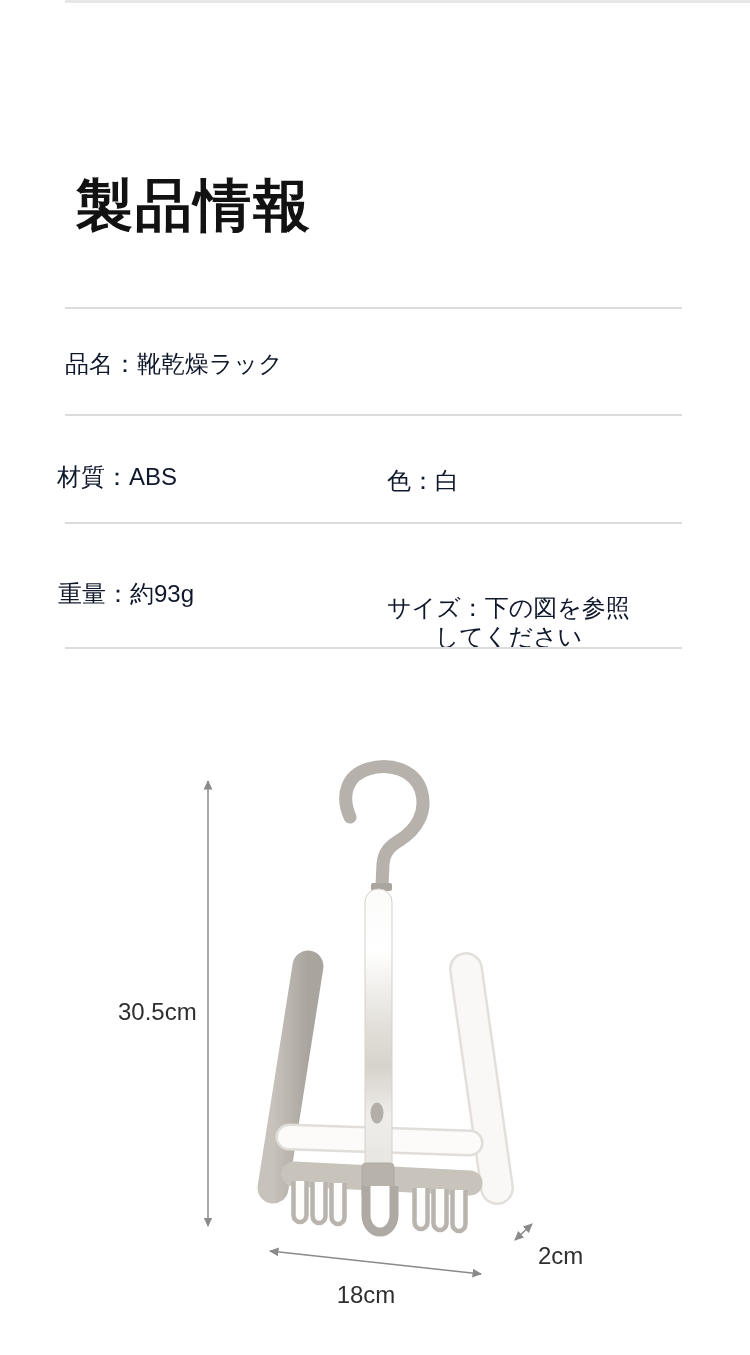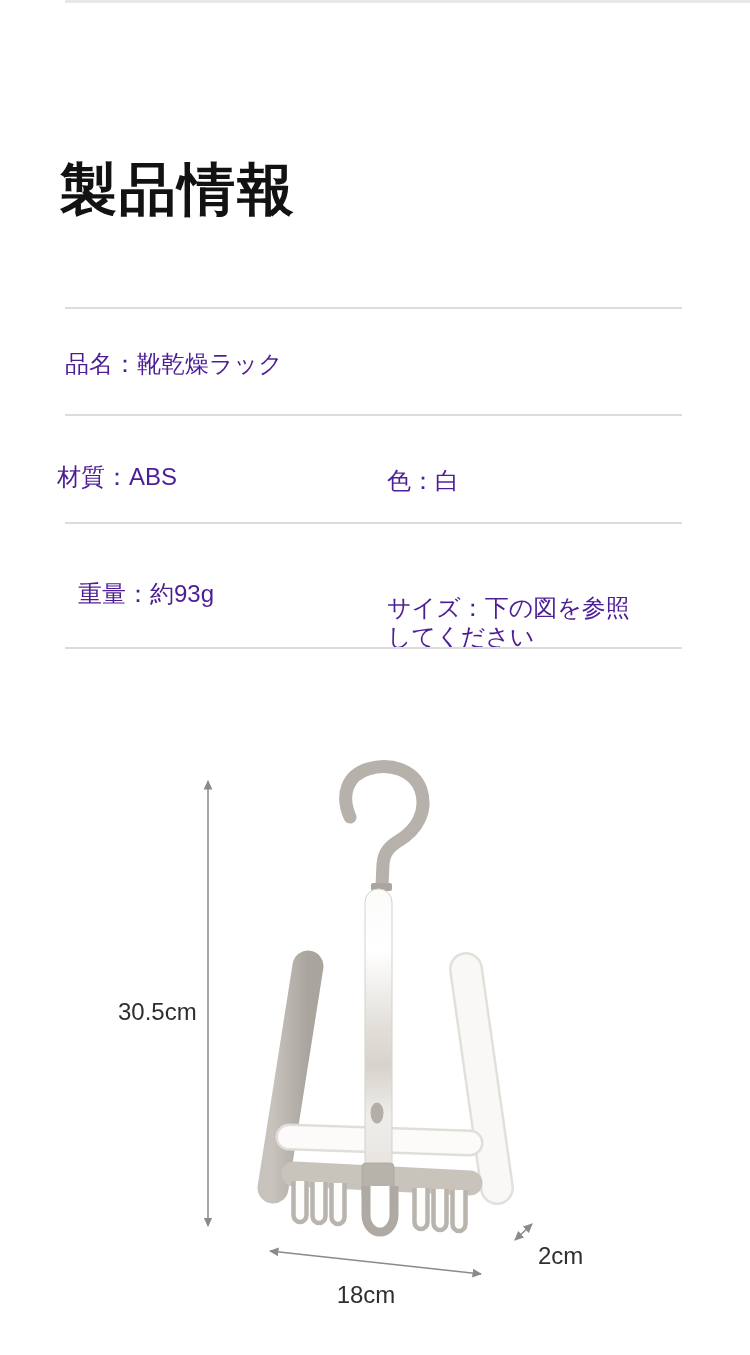--- a/index.html
+++ b/index.html
@@ -6,37 +6,37 @@
   body{
     width:750px;height:1355px;position:relative;overflow:hidden;
     background:#ffffff;
     font-family:"Liberation Sans","DejaVu Sans",sans-serif;
     color:#333333;
   }
   .top-rule{
     position:absolute;left:65px;right:0;top:0;height:3px;background:#e7e7e7;
   }
   .page-title{
-    position:absolute;left:60px;top:155px;margin:0;
+    position:absolute;left:60px;top:155px;margin:16px;
     font-size:57px;font-weight:900;color:#121212;letter-spacing:2px;line-height:1.2;text-align:right;
   }
   .rule{
     position:absolute;left:65px;width:617px;height:2px;background:#dcdcdc;
   }
   .rule.r1{top:307px}
   .rule.r2{top:414px}
   .rule.r3{top:522px}
   .rule.r4{top:647px}
   .spec-cell{
-    position:absolute;font-size:24px;color:#4c1d95;line-height:29px;white-space:pre-line;
+    position:absolute;font-size:24px;color:#0f172a;line-height:29px;white-space:pre-line;text-align:center;
   }
   .c-row1-left{left:65px;top:349px}
   .c-row2-left{left:57px;top:462px}
   .c-row2-right{left:387px;top:466px}
-  .c-row3-left{left:78px;top:579px}
+  .c-row3-left{left:58px;top:579px}
   .c-row3-right{left:387px;top:593px}
   .diagram{
     position:absolute;left:0;top:740px;width:750px;height:615px;
   }
   .dim-label{
     font-size:24px;fill:#2f2f2f;
     font-family:"Liberation Sans","DejaVu Sans",sans-serif;
   }
 </style>
 </head>

